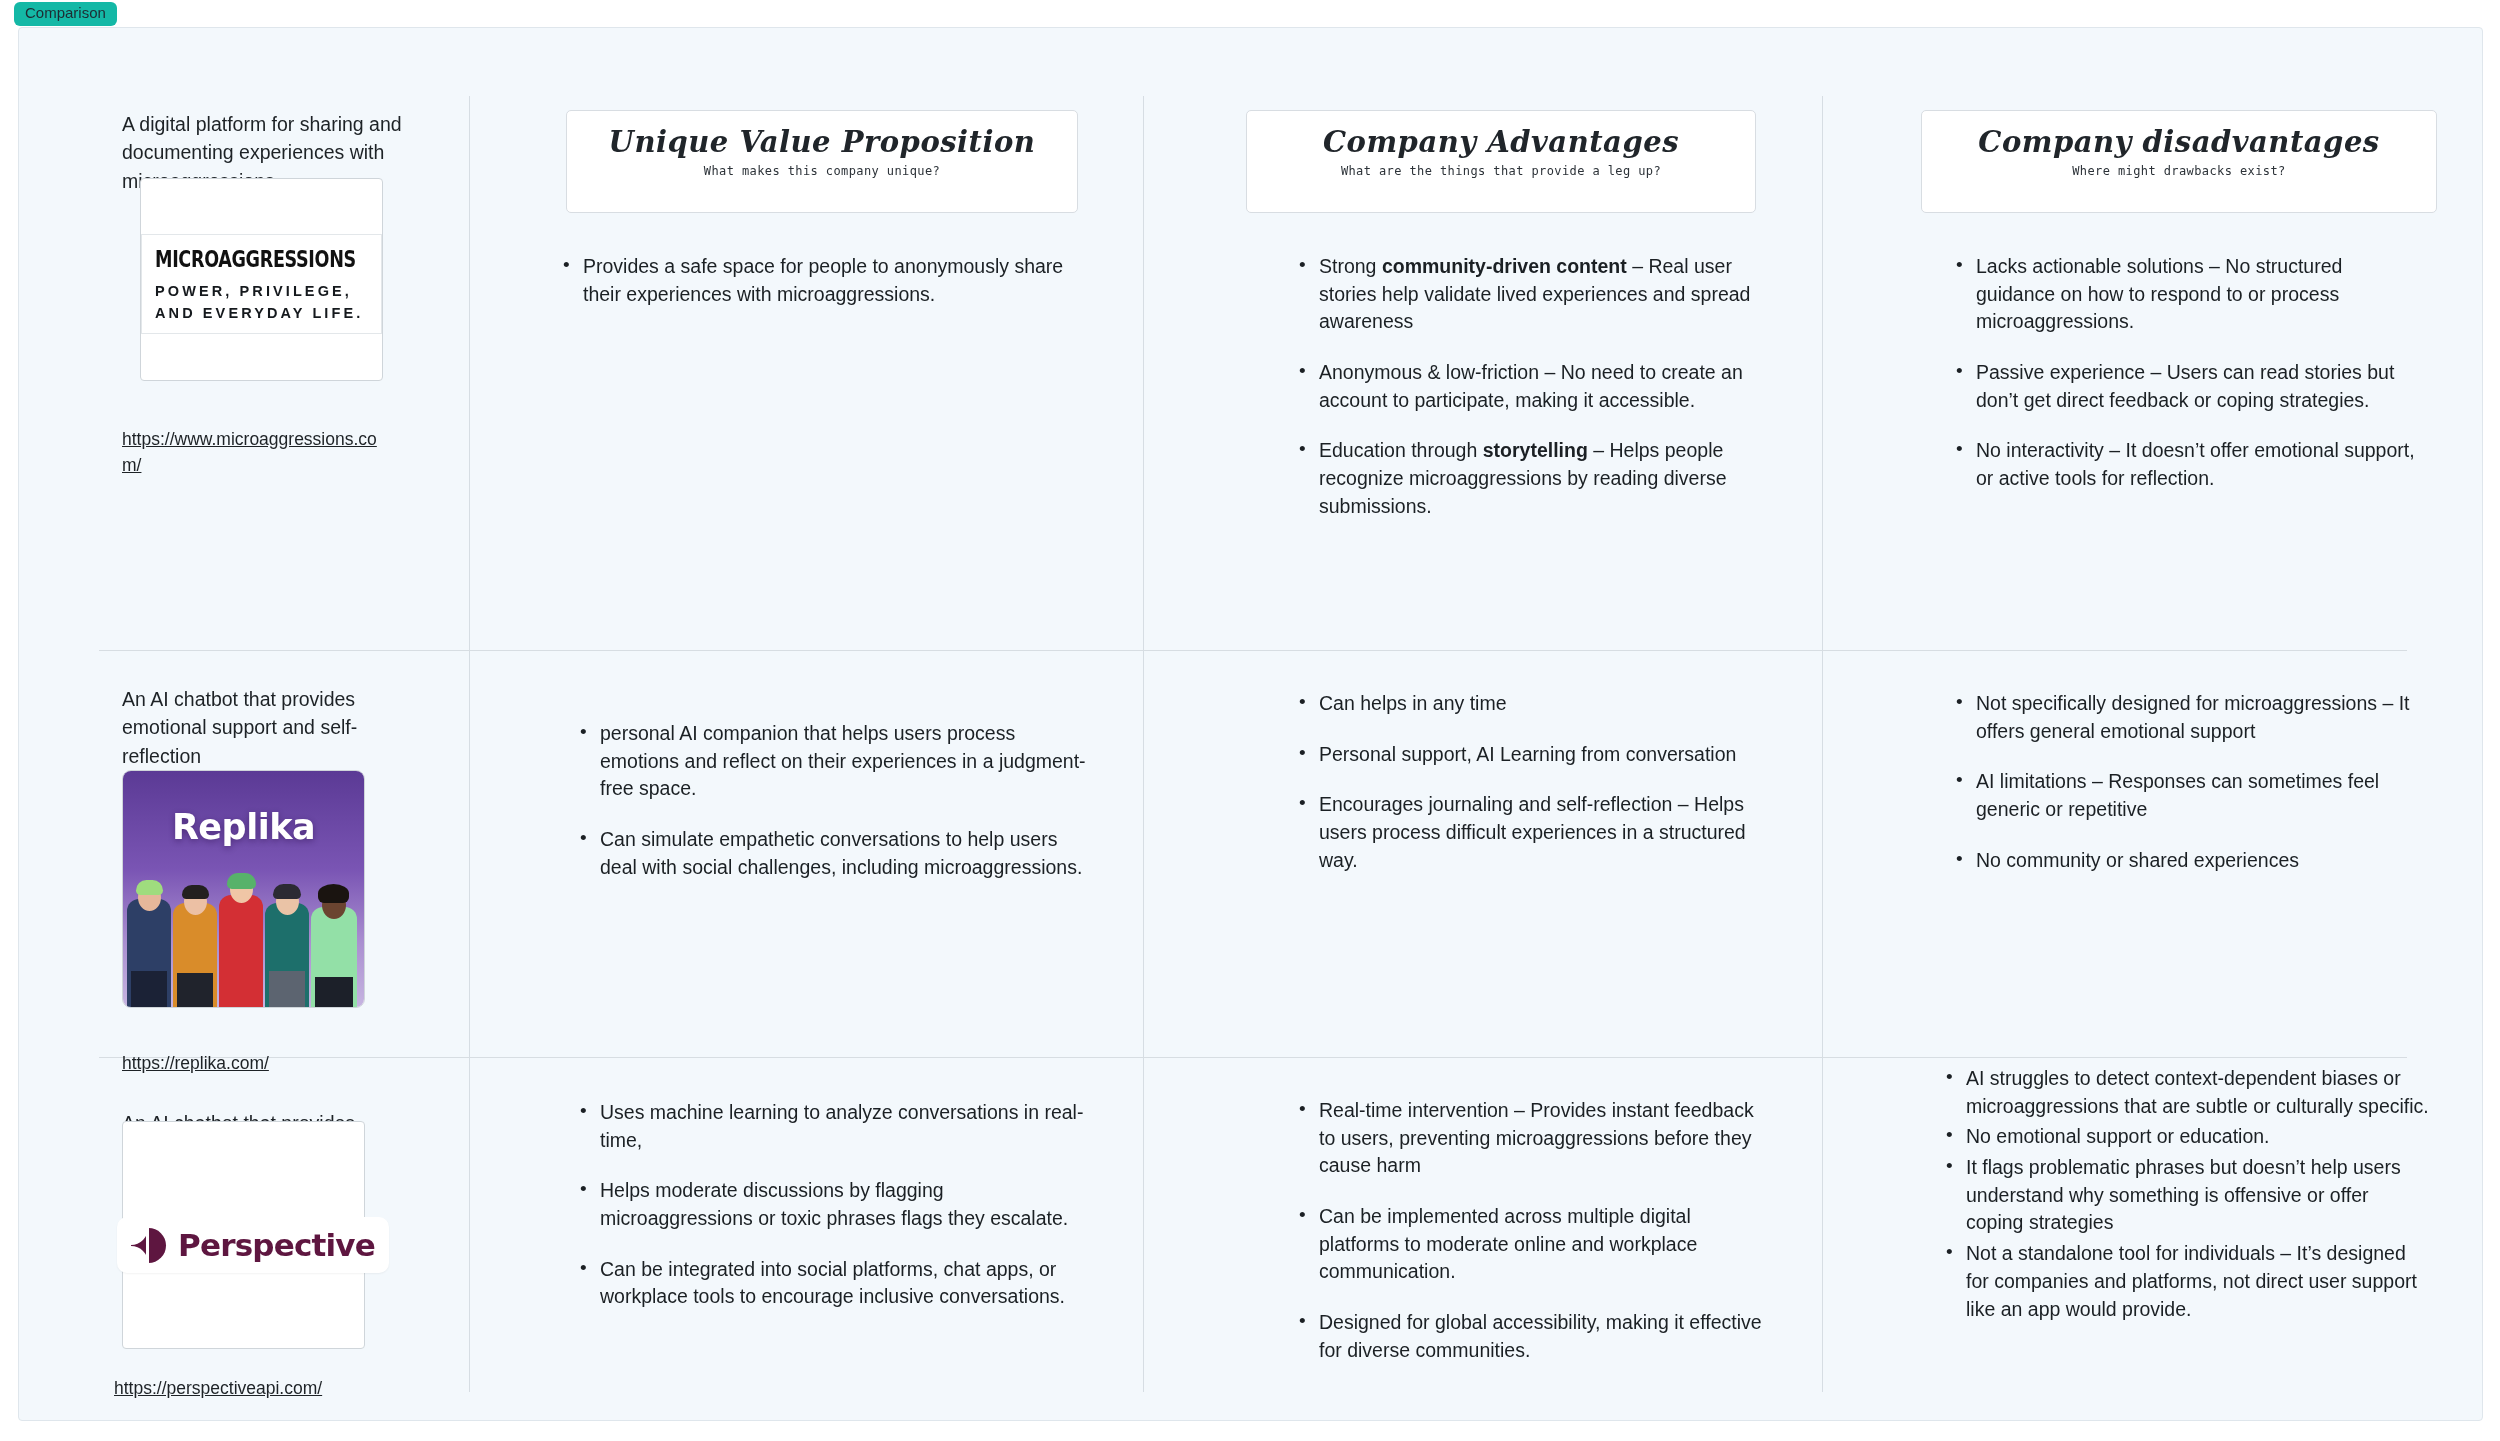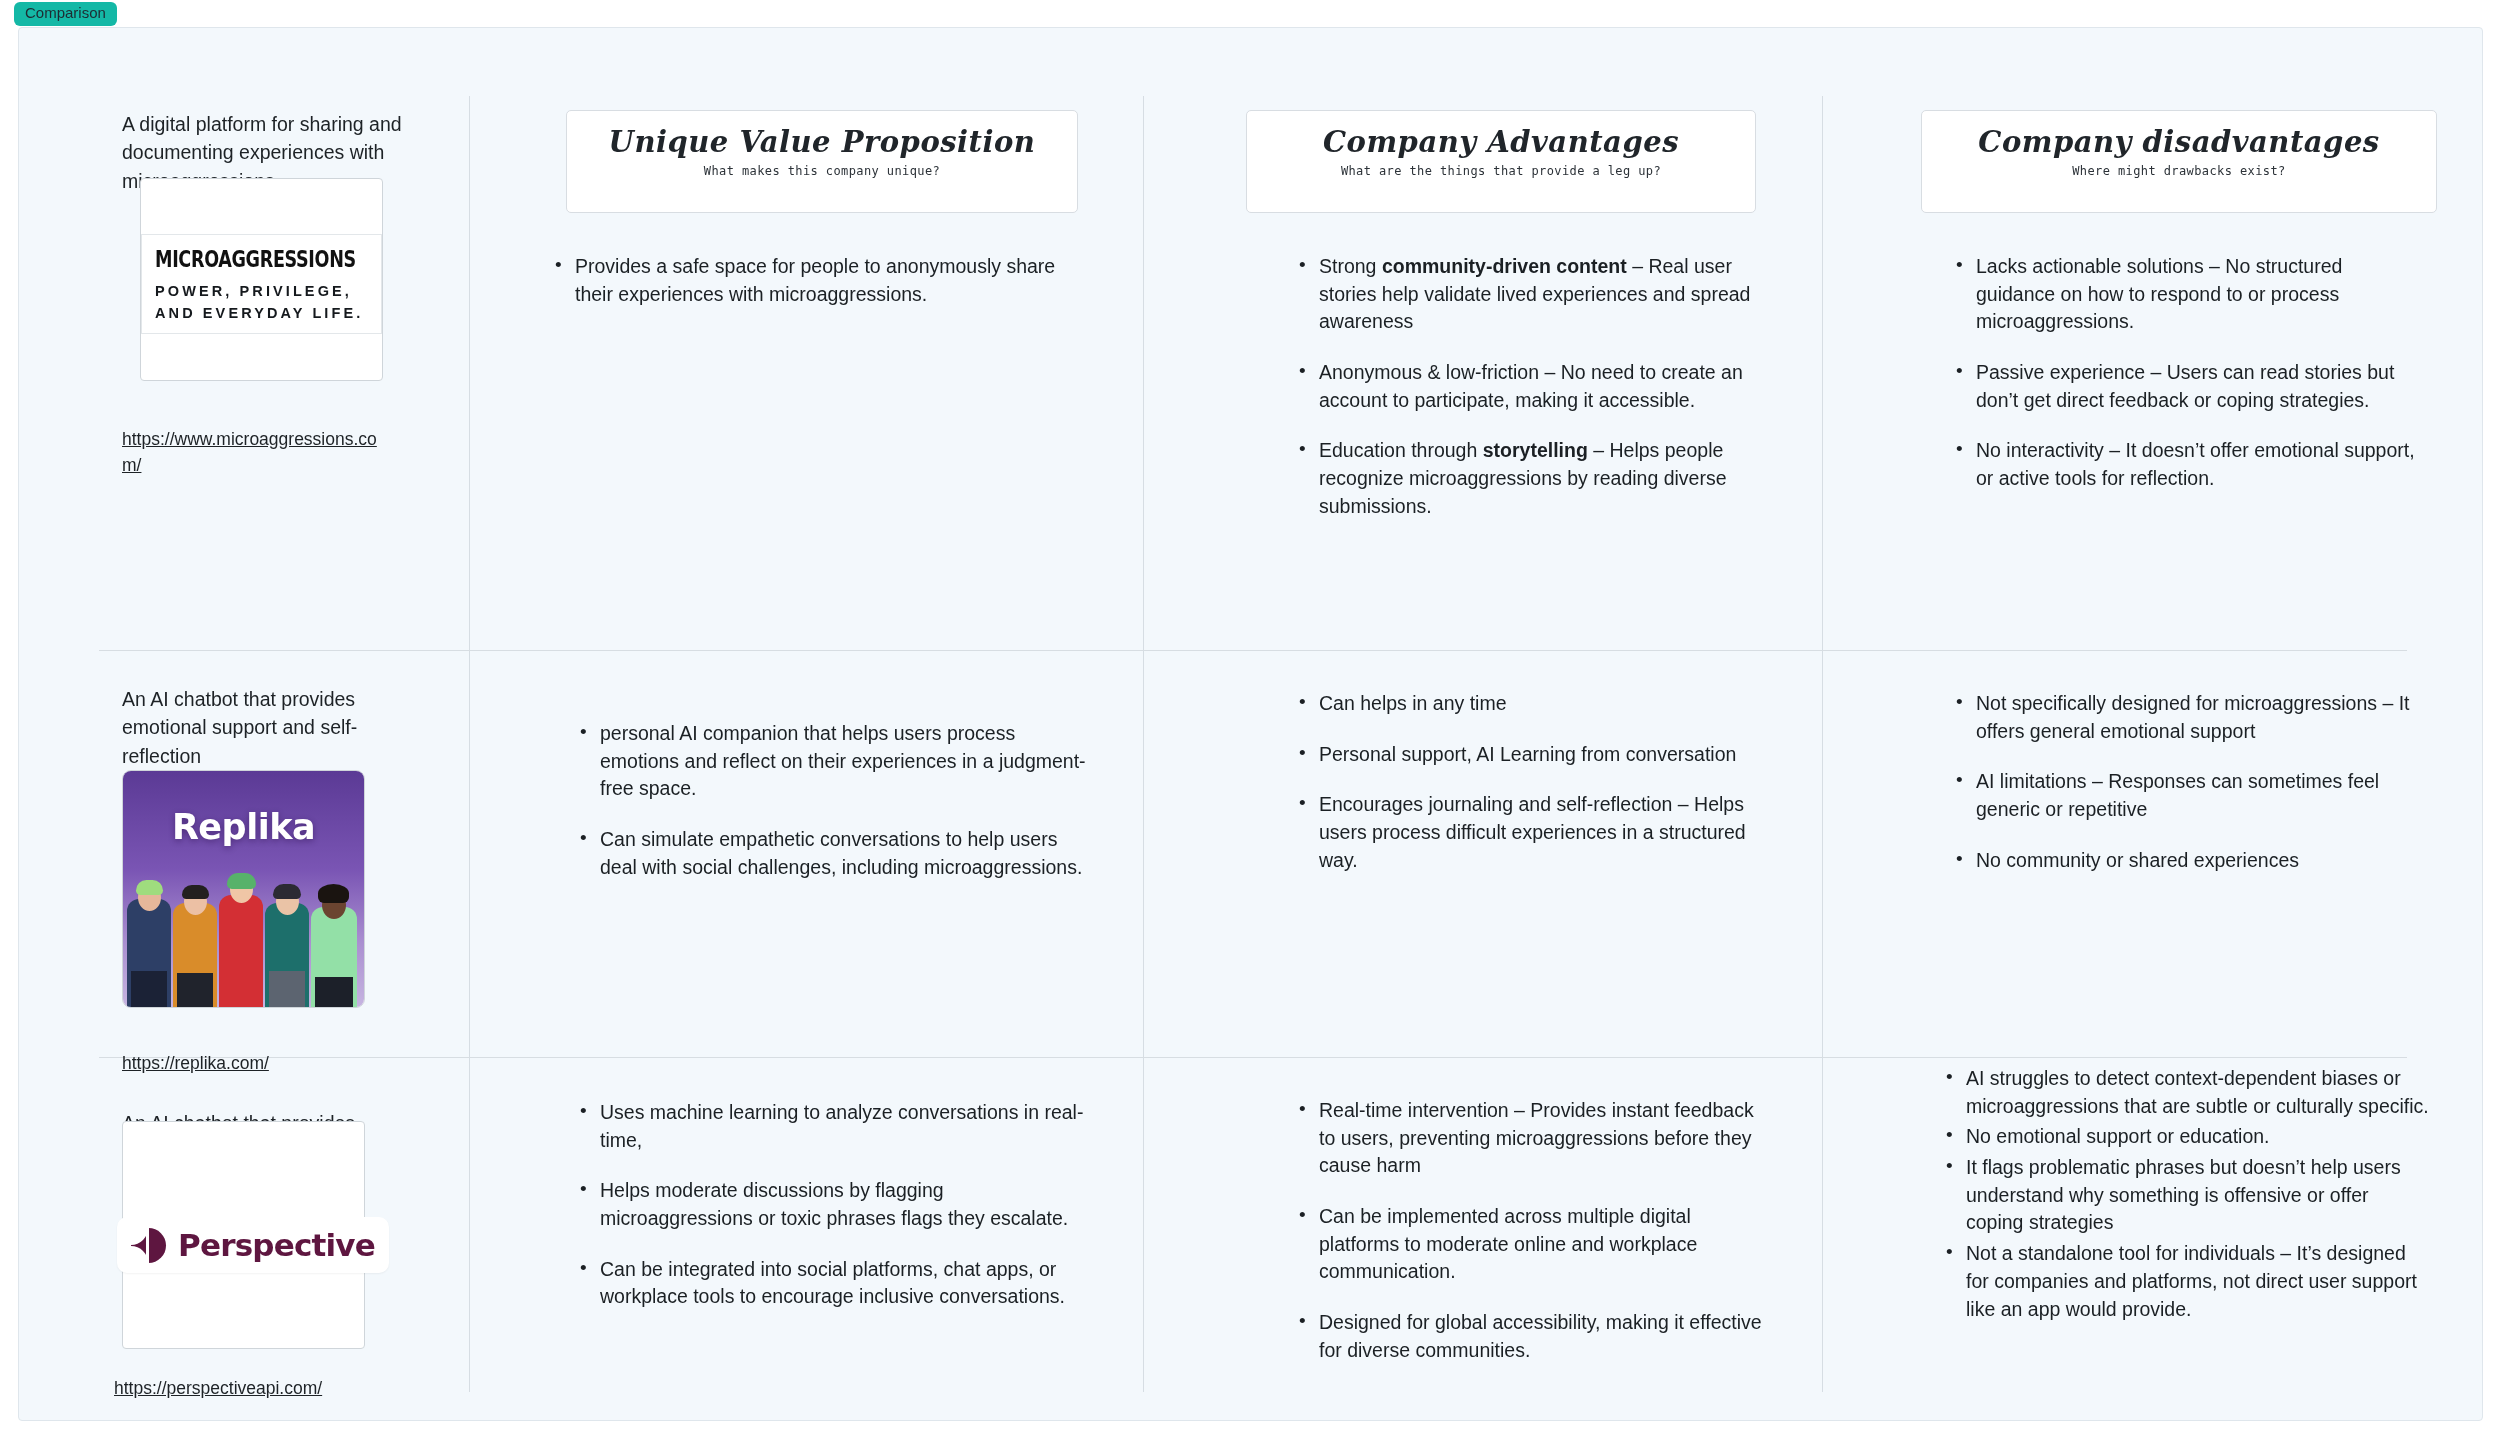--- a/index.html
+++ b/index.html
@@ -285,21 +285,21 @@
       </div>
 
       <a class="link ma-link" href="#">https://www.microaggressions.com/</a>
     </div>
 
     <div class="col c2">
       <div class="hcard h1">
         <div class="title">Unique Value Proposition</div>
         <div class="sub">What makes this company unique?</div>
       </div>
-      <ul class="bul" style="left:80px; top:225px; width:540px;">
+      <ul class="bul" style="left:88px; top:225px; width:540px;">
           <li><span>Provides a safe space for people to anonymously share their experiences with microaggressions.</span></li>
         </ul>
     </div>
 
     <div class="col c3">
       <div class="hcard h2">
         <div class="title">Company Advantages</div>
         <div class="sub">What are the things that provide a leg up?</div>
       </div>
       <ul class="bul" style="left:150px; top:225px; width:460px;">

